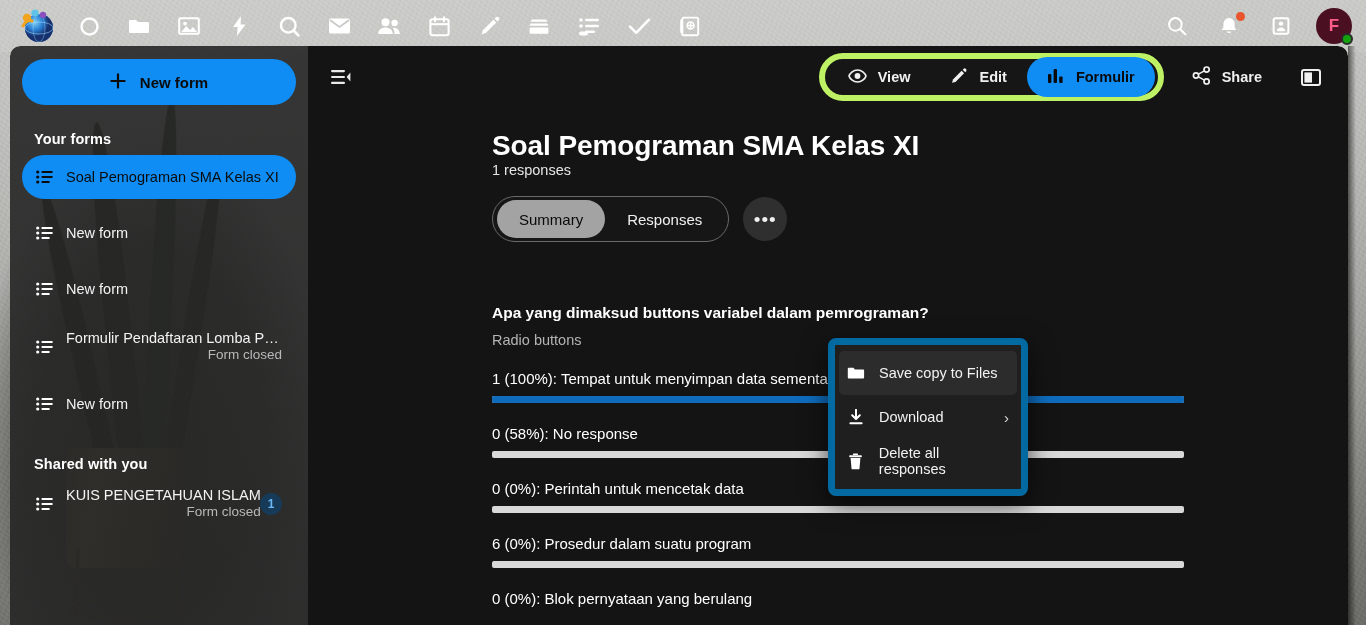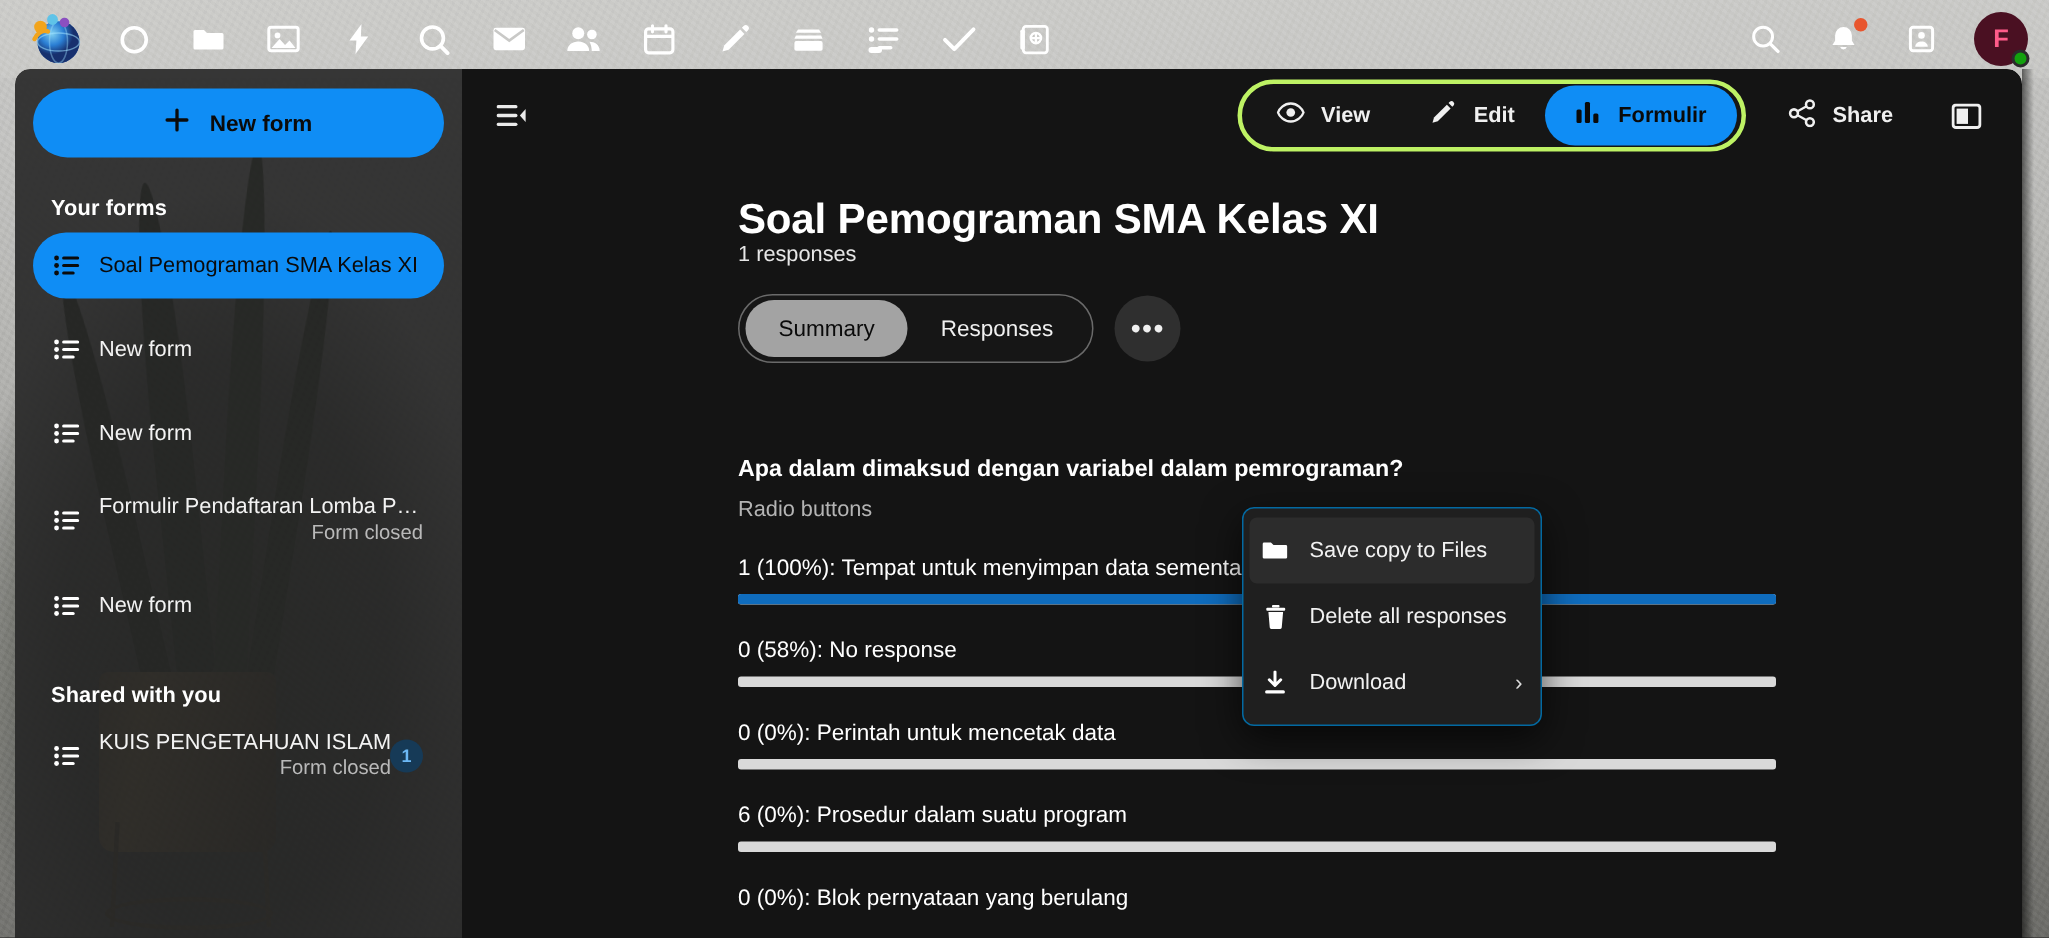--- a/index.html
+++ b/index.html
@@ -121,21 +121,21 @@
   }
   #main-topbar {
     height:62px; display:flex; align-items:center; padding:0 18px 0 12px;
   }
   #collapse-btn {
     width:42px; height:40px; display:flex; align-items:center; justify-content:center;
     color:#eaeaea; cursor:pointer; border-radius:5px;
   }
   #mode-switch {
     margin-left:auto; display:flex; align-items:center; gap:0;
-    border:3px solid #bef264; border-radius:25px; height:48px; padding:3px;
+    border:6px solid #bef264; border-radius:25px; height:48px; padding:3px;
     background:#161616;
   }
   .mode-btn {
     display:flex; align-items:center; gap:11px; height:40px; padding:0 20px;
     border-radius:20px; color:#f0f0f0; font-size:14.5px; font-weight:bold; cursor:pointer;
     background:transparent; border:none; font-family:"Liberation Sans", sans-serif;
   }
   .mode-btn.active { background:#0f8df5; color:#0a0a0a; }
   #share-btn {
     display:flex; align-items:center; gap:11px; height:40px; padding:0 16px;
@@ -184,21 +184,21 @@
   .opt-label { font-size:15px; color:#ffffff; white-space:nowrap; }
   .bar {
     margin-top:9px; height:7px; width:692px; border-radius:2px;
     background:#d9d9d9; position:relative; overflow:hidden;
   }
   .bar .fill { position:absolute; left:0; top:0; bottom:0; background:#0f6cbd; }
 
   
   #ctx-menu {
     position:absolute; left:520px; top:230px; width:200px;
-    background:#1f1f1f; border:1px solid #0369a1; border-radius:8px;
+    background:#1f1f1f; border:7px solid #0369a1; border-radius:8px;
     box-shadow:0 8px 26px rgba(0,0,0,.65); padding:6px 0; z-index:50;
   }
   .ctx-item {
     display:flex; align-items:center; height:44px; padding:0 12px; gap:14px;
     color:#f2f2f2; font-size:14.5px; cursor:pointer;
   }
   .ctx-item.hover { background:#2c2c2c; border-radius:5px; margin:0 4px; padding:0 8px; }
   .ctx-item .chev { margin-left:auto; color:#dcdcdc; font-size:15px; }
   .ctx-ic { width:18px; display:flex; align-items:center; justify-content:center; color:#ffffff; }
 
@@ -557,21 +557,21 @@
         <div id="seg">
           <button class="seg-btn active">Summary</button>
           <button class="seg-btn">Responses</button>
         </div>
 
 
         <button id="more-btn">•••</button>
       </div>
 
       <div id="question-block">
-        <div id="q-title">Apa dalam dimaksud dengan variabel dalam pemrograman?</div>
+        <div id="q-title">Apa yang dimaksud buttons variabel dalam pemrograman?</div>
         <div id="q-type">Radio buttons</div>
 
         <div class="opt">
           <div class="opt-label top">1 (100%): Tempat untuk menyimpan data sementara</div>
           <div class="bar" style="background: rgb(217, 217, 217);">
             <div class="fill" style="width: 100%; background: rgb(15, 108, 189);"></div>
           </div>
         </div>
 
         <div class="opt">
@@ -602,38 +602,38 @@
       </div>
 
       <div id="ctx-menu">
         <div class="ctx-item hover">
           <span class="ctx-ic">
             <svg width="18" height="16" viewBox="0 0 18 16">
                 <path d="M.8 3.6a.9.9 0 01.9-.9h4.6l1.7 1.7h8.2a.9.9 0 01.9.9v7.2a.9.9 0 01-.9.9H1.7a.9.9 0 01-.9-.9z" fill="#fff"></path>
               </svg>
           </span>
           <span>Save copy to Files</span>
+        </div>
+        <div class="ctx-item">
+          <span class="ctx-ic">
+            <svg width="16" height="17" viewBox="0 0 16 17">
+                <path d="M8 .8v8.4M4.2 6.2L8 10l3.8-3.8" stroke="#fff" stroke-width="2" fill="none" stroke-linecap="round" stroke-linejoin="round"></path>
+                <rect x="1.4" y="13.2" width="13.2" height="2.1" rx="1" fill="#fff"></rect>
+              </svg>
+          </span>
+          <span>Download</span>
+          <span class="chev">›</span>
         </div>
         <div class="ctx-item">
           <span class="ctx-ic">
             <svg width="15" height="17" viewBox="0 0 15 17">
                 <rect x="1.2" y="2.2" width="12.6" height="2" rx=".7" fill="#fff"></rect>
                 <rect x="5" y=".4" width="5" height="1.6" rx=".6" fill="#fff"></rect>
                 <path d="M2.6 5h9.8l-.9 10.4a1 1 0 01-1 .9H4.5a1 1 0 01-1-.9z" fill="#fff"></path>
               </svg>
           </span>
           <span>Delete all responses</span>
         </div>
-        <div class="ctx-item">
-          <span class="ctx-ic">
-            <svg width="16" height="17" viewBox="0 0 16 17">
-                <path d="M8 .8v8.4M4.2 6.2L8 10l3.8-3.8" stroke="#fff" stroke-width="2" fill="none" stroke-linecap="round" stroke-linejoin="round"></path>
-                <rect x="1.4" y="13.2" width="13.2" height="2.1" rx="1" fill="#fff"></rect>
-              </svg>
-          </span>
-          <span>Download</span>
-          <span class="chev">›</span>
-        </div>
       </div>
 
     </div>
   </div>
 </div>
 
 </body></html>

